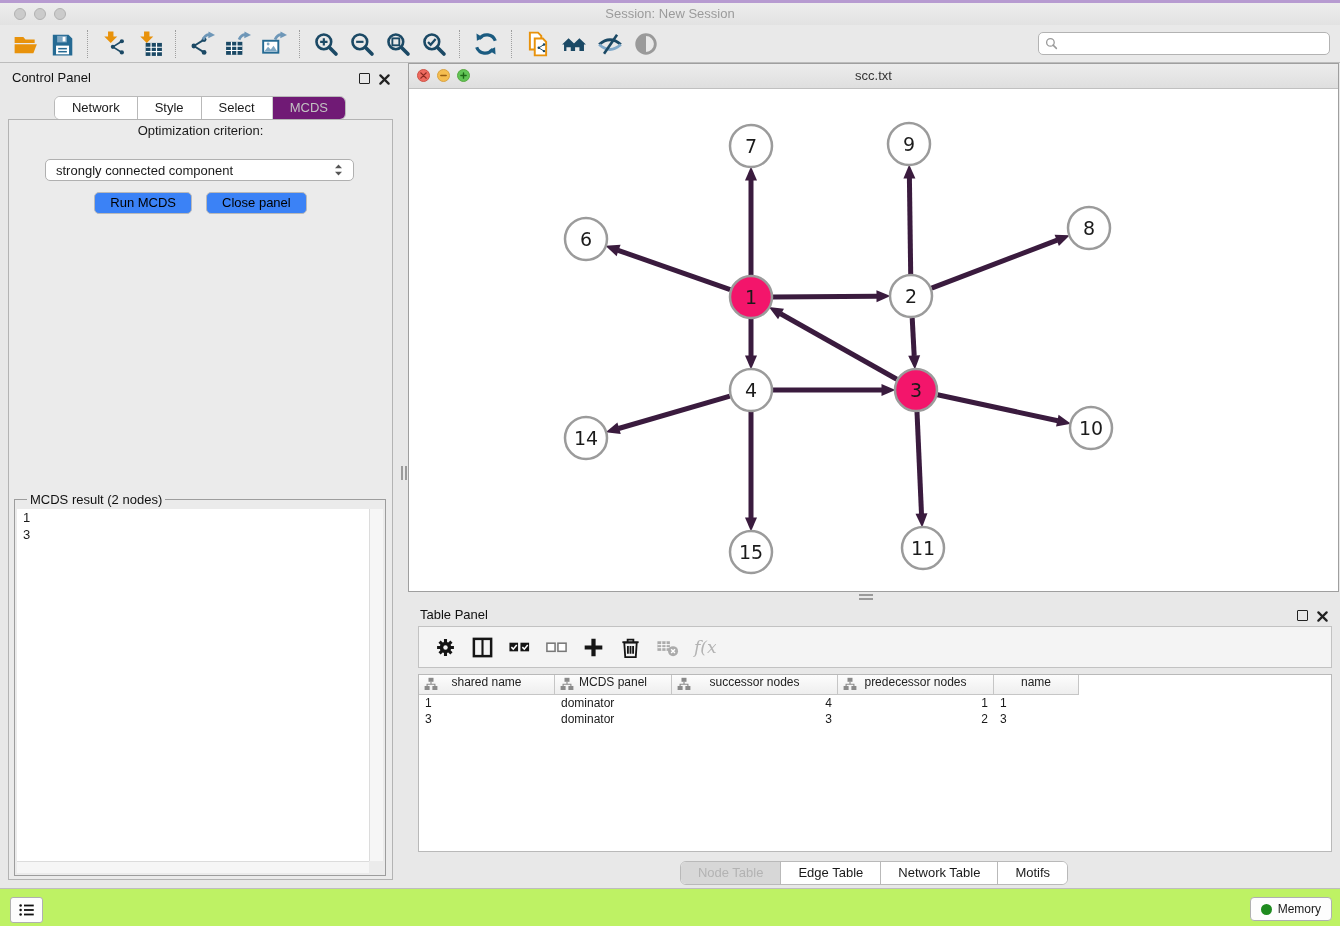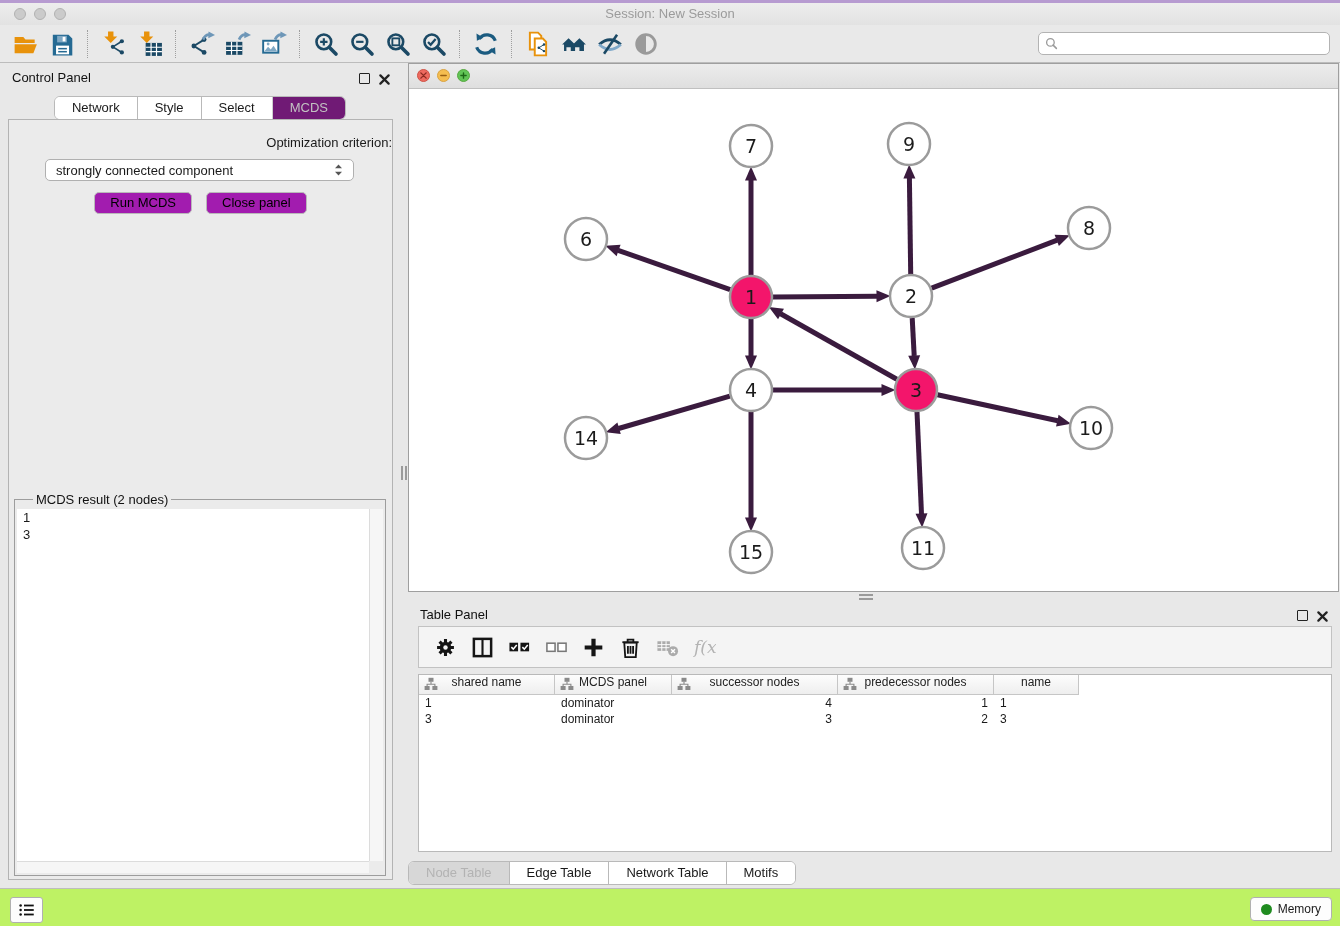--- a/index.html
+++ b/index.html
@@ -23,28 +23,28 @@
   .panel-head{position:absolute;top:0;left:0;right:0;height:26px}
   .panel-head .ph-title{position:absolute;left:12px;top:7px;font-size:13px;color:#111}
   .ph-icons{position:absolute;right:10px;top:7px;display:flex;gap:9px;align-items:center}
   .float-glyph{width:9px;height:9px;border:1.6px solid #222;border-radius:1px;display:inline-block}
   .seg{display:inline-flex;border:1px solid #b9b9b9;border-radius:6px;overflow:hidden;background:#fff;height:22px}
   .seg .tab{font-size:13px;padding:3px 17px;border-left:1px solid #b9b9b9;background:#fff;color:#1a1a1a;white-space:nowrap}
   .seg .tab:first-child{border-left:none}
   .seg .tab.active{background:#701a75;color:#c2c2c2;border-left-color:#cfcfcf}
   .cp-tabs{position:absolute;top:33px;left:0;right:0;text-align:center}
   .cp-body{position:absolute;left:8px;right:7px;top:56px;bottom:8px;background:#ebebeb;border:1px solid #b3b3b3}
-  .opt-label{margin-top:15px;text-align:right;font-size:13px}
+  .opt-label{margin-top:3px;text-align:center;font-size:13px}
   .select{position:absolute;left:36px;right:38px;top:39px;height:22px;background:#fff;border:1px solid #b0b0b0;
           border-radius:5px;display:flex;align-items:center;font-size:13px;padding:0 10px;box-sizing:border-box}
   .select .sel-text{flex:1}
   .btn-row{position:absolute;top:72px;left:0;right:0;display:flex;justify-content:center;gap:14px}
-  .btn{background:#a21caf;border:1px solid #b9b9b9;border-radius:5px;font-size:13px;padding:2px 15px;line-height:16px}
+  .btn{background:#3b82f6;border:1px solid #b9b9b9;border-radius:5px;font-size:13px;padding:2px 15px;line-height:16px}
   fieldset.result{position:absolute;left:5px;right:6px;top:372px;bottom:3px;border:1px solid #9d9d9d;margin:0;padding:0;background:#ebebeb}
-  fieldset.result legend{font-size:13px;margin-left:18px;padding:0 3px;color:#111}
+  fieldset.result legend{font-size:13px;margin-left:12px;padding:0 3px;color:#111}
   .result-inner{position:absolute;left:2px;right:16px;top:2px;bottom:14px;background:#fff}
   .result-line{font-size:13px;line-height:17px;padding:0 6px}
   .vtrack{position:absolute;right:2px;top:2px;width:13px;bottom:14px;background:#f6f6f6;border-left:1px solid #dcdcdc}
   .htrack{position:absolute;left:2px;right:16px;bottom:2px;height:11px;background:#f6f6f6;border-top:1px solid #dcdcdc}
   
   .v-split-handle{position:absolute;left:401px;top:466px;width:6px;height:14px;border-left:2px solid #9a9a9a;border-right:2px solid #9a9a9a;box-sizing:border-box}
   .h-split-handle{position:absolute;left:859px;top:594px;width:14px;height:6px;border-top:2px solid #9a9a9a;border-bottom:2px solid #9a9a9a;box-sizing:border-box}
   
   .network-window{position:absolute;left:408px;top:63px;width:931px;height:529px;background:#fff;border:1px solid #9f9f9f;box-sizing:border-box}
   .nw-title{position:relative;height:24px;background:linear-gradient(#ececec,#dfdfdf);border-bottom:1px solid #c0c0c0}
@@ -56,21 +56,21 @@
   .table-panel{position:absolute;left:408px;top:600px;width:932px;height:288px;background:#e8e8e8}
   .tp-toolbar{position:absolute;left:10px;right:8px;top:26px;height:42px;background:#f4f4f4;border:1px solid #c2c2c2;
               display:flex;align-items:center;padding-left:8px;box-sizing:border-box}
   .tt-btn{width:37px;height:32px;display:flex;align-items:center;justify-content:center}
   .tp-table{position:absolute;left:10px;right:8px;top:74px;bottom:36px;background:#fff;border:1px solid #b9b9b9;overflow:hidden}
   .thead{display:flex;height:19px;background:linear-gradient(#fdfdfd,#eeeeee);border-bottom:1px solid #c6c6c6;width:660px}
   .th{position:relative;border-right:1px solid #c6c6c6;font-size:12px;display:flex;align-items:flex-start;justify-content:center;box-sizing:border-box;color:#222}
   .th .th-icon{position:absolute;left:5px;top:2px}
   .tr{display:flex;height:16px;align-items:center}
   .td{font-size:12px;padding:0 6px;box-sizing:border-box;white-space:nowrap}
-  .tp-tabs{position:absolute;left:0;right:0;bottom:3px;text-align:left}
+  .tp-tabs{position:absolute;left:0;right:0;bottom:3px;text-align:center}
   .tp-tabs .tab.active{background:#d7d7d7;color:#b3b3b3}
   
   .statusbar{position:absolute;left:0;top:888px;right:0;bottom:0;background:#bef264;border-top:1px solid #bdbdbd}
   .sb-left-btn{position:absolute;left:10px;top:8px;width:31px;height:24px;background:#fdfdfd;border:1px solid #b0b0b0;border-radius:3px;
                display:flex;align-items:center;justify-content:center}
   .memory-btn{position:absolute;right:8px;top:8px;height:24px;background:#fdfdfd;border:1px solid #b0b0b0;border-radius:4px;
               display:flex;align-items:center;gap:6px;padding:0 10px;font-size:12px;box-sizing:border-box}
   .mem-dot{width:11px;height:11px;border-radius:50%;background:#1f8b1f}
 </style>
 </head>
@@ -313,20 +313,21 @@
         <svg width="7" height="7" viewBox="0 0 8 8">
             <path d="M1 4h6" stroke="#985f13" stroke-width="1.8" stroke-linecap="round"></path>
           </svg>
       </span>
       <span class="nw-light" style="background:#61c455;border:1px solid #58a942">
         <svg width="7" height="7" viewBox="0 0 8 8">
             <path d="M4 1v6M1 4h6" stroke="#1d6717" stroke-width="1.6" stroke-linecap="round"></path>
           </svg>
       </span>
     </span>
+    <span class="title">scc.txt</span>
   </div>
   <svg class="graph-svg" id="graph" width="929" height="503" viewBox="0 0 929 503">
       <defs>
         <marker id="arrow" markerUnits="userSpaceOnUse" markerWidth="16" markerHeight="14" viewBox="0 0 16 14" refX="1.5" refY="7" orient="auto">
           <path d="M1 1L15 7L1 13z" fill="#3A1B3E"></path>
         </marker>
       </defs>
       <line x1="342.0" y1="187.0" x2="342.0" y2="92.0" stroke="#3A1B3E" stroke-width="5" marker-end="url(#arrow)"></line>
       <line x1="321.2" y1="201.7" x2="209.1" y2="162.3" stroke="#3A1B3E" stroke-width="5" marker-end="url(#arrow)"></line>
       <line x1="364.0" y1="208.9" x2="468.0" y2="208.2" stroke="#3A1B3E" stroke-width="5" marker-end="url(#arrow)"></line>

